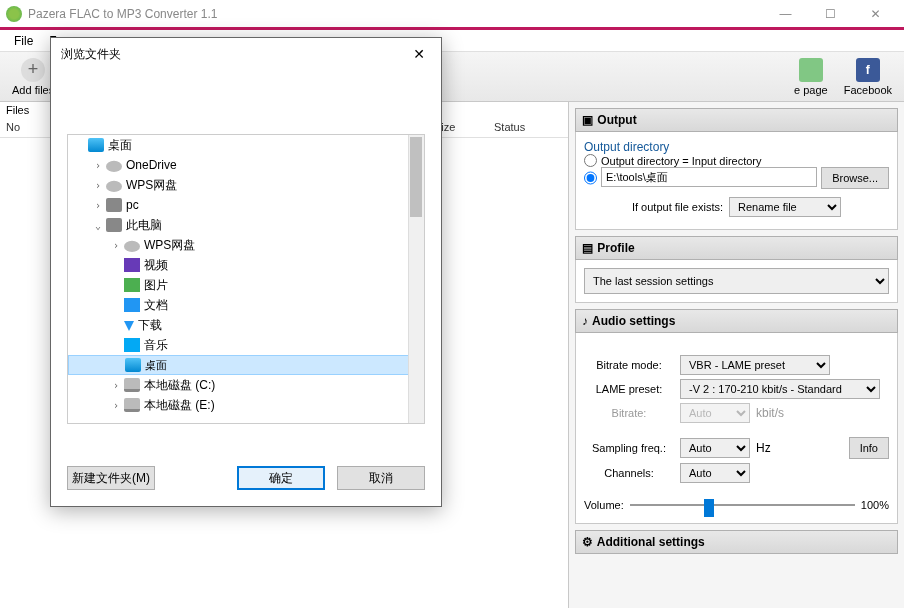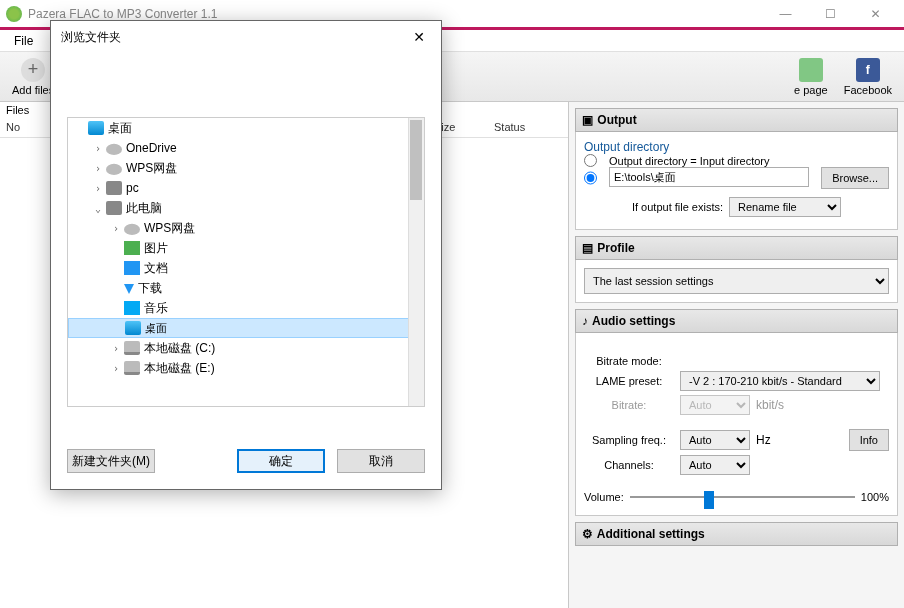--- a/index.html
+++ b/index.html
@@ -40,30 +40,30 @@
 .section { margin: 6px; }
 .sec-header { background: linear-gradient(#e8e8e8,#d8d8d8); border: 1px solid #b0b0b0; padding: 4px 6px; font-weight: bold; display: flex; align-items: center; gap: 4px; }
 .sec-body { background: #fff; border: 1px solid #c8c8c8; border-top: none; padding: 8px; }
 .group-label { color: #15599a; font-size: 12px; }
 .row { display: flex; align-items: center; margin: 4px 0; gap: 6px; }
 .row label { font-size: 11px; text-align: center; }
 .label-right { text-align: right; width: 90px; font-size: 11px; }
 .sel { border: 1px solid #adadad; background: #efefef; height: 20px; padding: 0 4px; font-size: 11px; font-family: inherit; }
 .txt { border: 1px solid #adadad; height: 20px; padding: 0 4px; font-size: 11px; }
 .btn { border: 1px solid #adadad; background: #e1e1e1; height: 22px; padding: 0 10px; font-size: 11px; cursor: pointer; }
-.radio-row { display: flex; align-items: center; gap: 12px; font-size: 11px; }
+.radio-row { display: flex; align-items: center; gap: 4px; font-size: 11px; }
 .slider-row { display: flex; align-items: center; gap: 6px; }
 .slider-label { font-size: 11px; }
 .slider { flex: 1; position: relative; height: 20px; }
 .slider-track { position: absolute; top: 9px; left: 0; right: 0; height: 2px; background: #999; }
 .slider-thumb { position: absolute; top: 4px; width: 10px; height: 18px; background: #0078d7; left: 33%; }
 .disabled { color: #999; }
 
 
-.dialog { position: absolute; left: 50px; top: 20px; width: 392px; height: 470px; background: #fff; border: 1px solid #666; box-shadow: 0 4px 20px rgba(0,0,0,0.3); z-index: 100; display: flex; flex-direction: column; }
+.dialog { position: absolute; left: 50px; top: 37px; width: 392px; height: 470px; background: #fff; border: 1px solid #666; box-shadow: 0 4px 20px rgba(0,0,0,0.3); z-index: 100; display: flex; flex-direction: column; }
 .dlg-title { height: 32px; display: flex; align-items: center; padding: 0 10px; }
 .dlg-title-text { flex: 1; font-size: 12px; }
 .dlg-close { width: 24px; height: 24px; display: flex; align-items: center; justify-content: center; cursor: pointer; font-size: 14px; }
 .dlg-body { flex: 1; padding: 10px 16px; overflow: hidden; }
 .tree-wrap { border: 1px solid #ccc; height: 290px; overflow: auto; background: #fff; position: relative; margin-top: 54px; }
 .tree-item { display: flex; align-items: center; height: 20px; padding-right: 4px; cursor: pointer; }
 .tree-item.sel { background: #cce8ff; border: 1px solid #99d1ff; }
 .expander { width: 16px; text-align: center; color: #666; font-size: 10px; }
 .titem-icon { width: 16px; height: 14px; margin-right: 4px; display: inline-block; }
 .icon-desktop { background: linear-gradient(#4fc3f7,#0288d1); border-radius: 2px; }
@@ -170,20 +170,21 @@
     </div>
 
     <div class="section">
       <div class="sec-header">
         <span>♪</span>
         <span>Audio settings</span>
       </div>
       <div class="sec-body">
         <div class="row" style="margin-top:14px">
           <label class="label-right">Bitrate mode:</label>
+          <select class="sel" style="width:150px"><option>VBR - LAME preset</option></select>
         </div>
         <div class="row">
           <label class="label-right">LAME preset:</label>
           <select class="sel" style="width:200px"><option>-V 2 : 170-210 kbit/s - Standard</option></select>
         </div>
         <div class="row">
           <label class="label-right disabled">Bitrate:</label>
           <select class="sel disabled" disabled="" style="width:70px"><option>Auto</option></select>
           <span class="disabled">kbit/s</span>
         </div>
@@ -250,20 +251,25 @@
           <span class="titem-icon icon-pc"></span>
           <span>此电脑</span>
         </div>
         <div class="tree-item" style="padding-left: 40px;">
           <span class="expander chev">›</span>
           <span class="titem-icon icon-cloud"></span>
           <span>WPS网盘</span>
         </div>
         <div class="tree-item" style="padding-left: 40px;">
           <span class="expander chev"></span>
+          <span class="titem-icon icon-video"></span>
+          <span>视频</span>
+        </div>
+        <div class="tree-item" style="padding-left: 40px;">
+          <span class="expander chev"></span>
           <span class="titem-icon icon-pic"></span>
           <span>图片</span>
         </div>
         <div class="tree-item" style="padding-left: 40px;">
           <span class="expander chev"></span>
           <span class="titem-icon icon-doc"></span>
           <span>文档</span>
         </div>
         <div class="tree-item" style="padding-left: 40px;">
           <span class="expander chev"></span>

